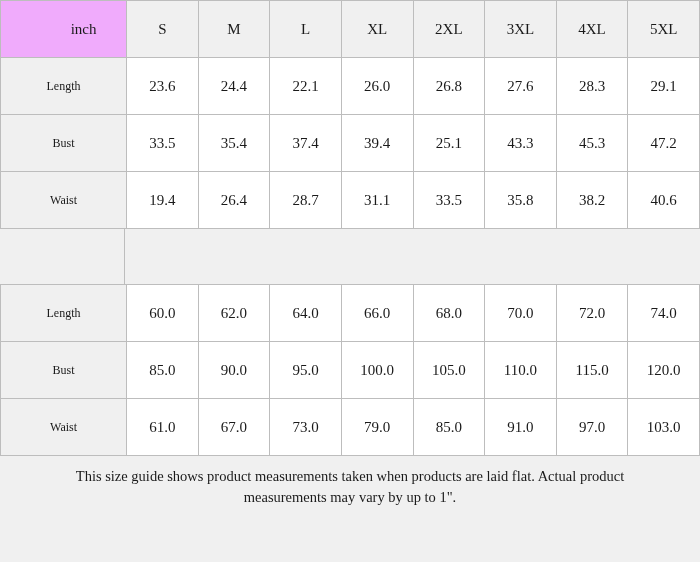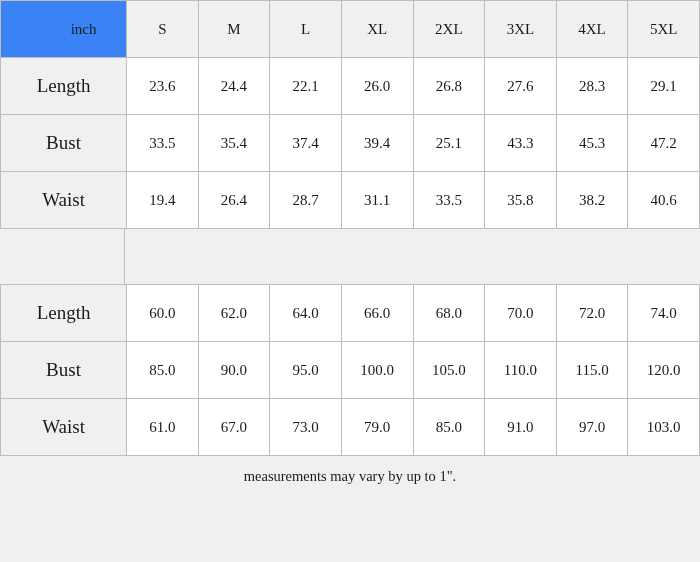--- a/index.html
+++ b/index.html
@@ -31,27 +31,27 @@
     text-align: center;
     vertical-align: middle;
     font-size: 15px;
     font-family: "Liberation Serif", serif;
     color: #1a1a1a;
     background: #ffffff;
     padding: 0;
   }
   table.size-table td.head-col {
     background: #f0f0f0;
-    font-size: 19px;
+    font-size: 12px;
   }
   table.size-table td.head-row {
     background: #f0f0f0;
   }
   table.size-table td.corner {
-    background: #3b82f6;
+    background: #f0abfc;
     padding-left: 40px;
   }
   
   col.c0 { width: 125px; }
   col.cx { width: 71px; }
 
   .row-h-head { height: 57px; }
   .row-h-body { height: 57px; }
 
   .spacer {
@@ -201,16 +201,17 @@
         <td>79.0</td>
         <td>85.0</td>
         <td>91.0</td>
         <td>97.0</td>
         <td>103.0</td>
       </tr>
     </tbody>
   </table>
 
   <div class="note">
+    <div>This size guide shows product measurements taken when products are laid flat. Actual product</div>
     <div>measurements may vary by up to 1".</div>
   </div>
 
 </div>
 
 </body></html>

